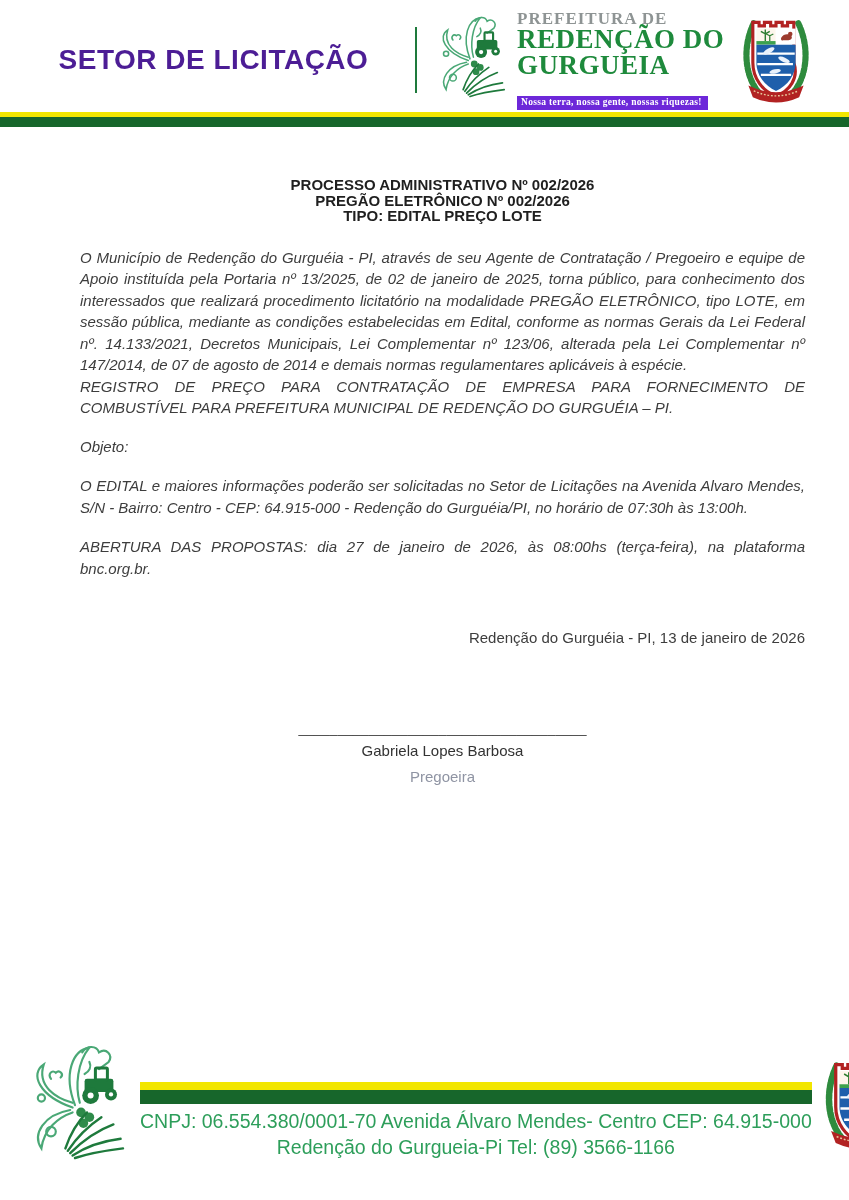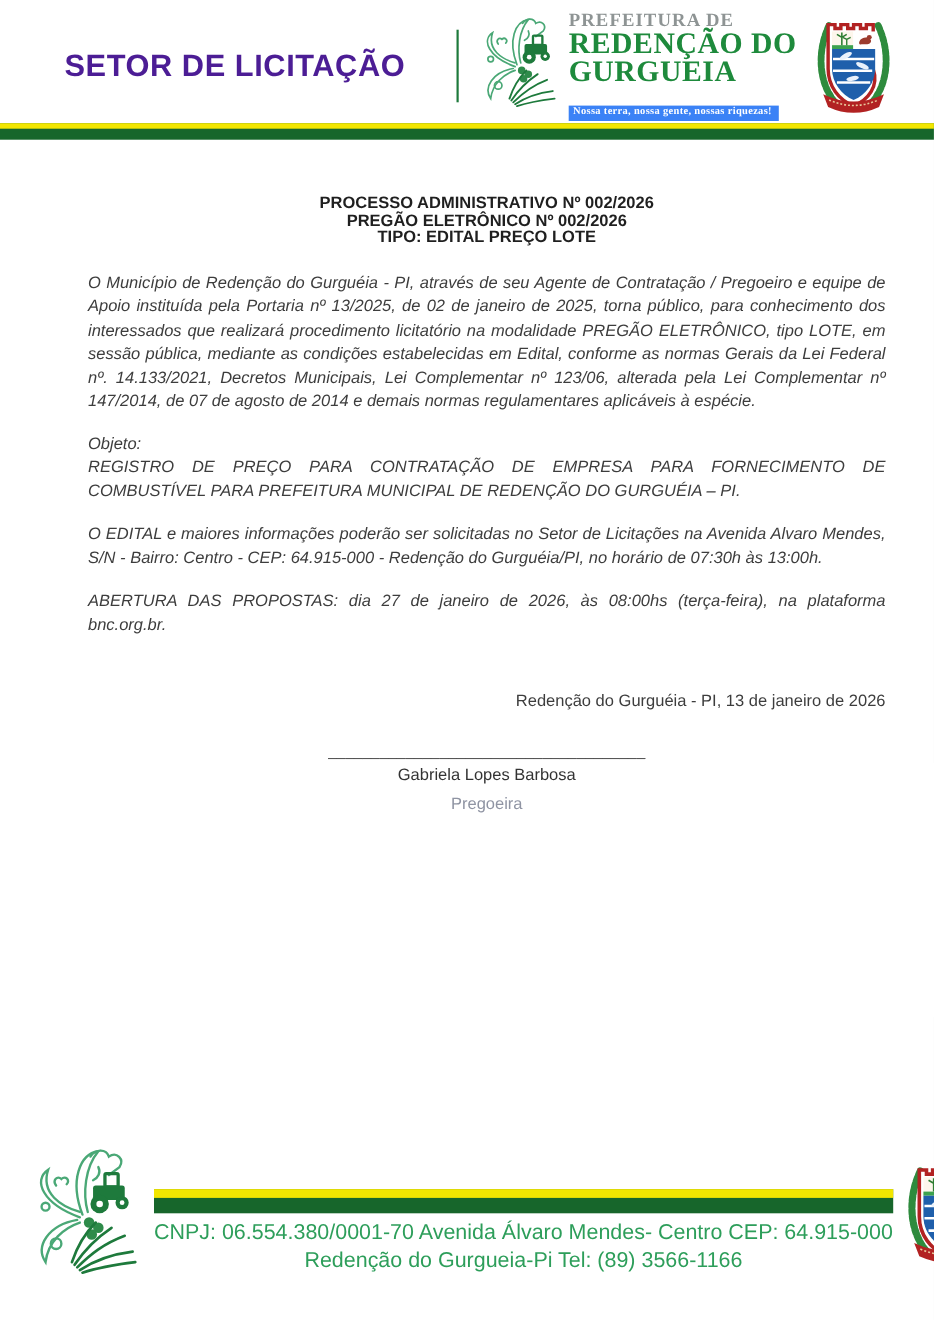--- a/index.html
+++ b/index.html
@@ -49,21 +49,21 @@
   .brand-name {
     font-size: 27px;
     font-weight: bold;
     color: #1e8a3c;
     letter-spacing: 0.5px;
     line-height: 0.95;
   }
   .brand-tagline {
     display: inline-block;
     margin-top: 18px;
-    background: #3b82f6;
+    background: #6d28d9;
     color: #ffffff;
     font-size: 9.5px;
     font-weight: bold;
     padding: 2px 6px 2px 4px;
     letter-spacing: 0.3px;
     white-space: nowrap;
   }
   .header-spacer { flex: 1; }
   .coat { flex: none; margin-right: 14px; }
 
@@ -91,21 +91,21 @@
     font-style: italic;
   }
   .para.first { margin-top: 23px; }
   .tight { margin-top: 0; }
   .date-line {
     margin-top: 48px;
     text-align: right;
     line-height: 21.5px;
   }
   .signature {
-    margin-top: 24px;
+    margin-top: 70px;
     text-align: center;
     line-height: 1.4;
   }
   .signature .sig-rule { color: #4a4a4a; letter-spacing: 0; font-size: 14px; }
   .signature .sig-name { color: #333333; font-size: 15px; margin-top: 2px; }
   .signature .sig-role { color: #8f94a3; font-size: 15px; margin-top: 5px; }
 
   
   .footer {
     position: absolute;
@@ -223,22 +223,22 @@
 
   <div class="content">
     <div class="doc-title">
       <div>PROCESSO ADMINISTRATIVO Nº 002/2026</div>
       <div>PREGÃO ELETRÔNICO Nº 002/2026</div>
       <div>TIPO: EDITAL PREÇO LOTE</div>
     </div>
 
     <p class="para first">O Município de Redenção do Gurguéia - PI, através de seu Agente de Contratação / Pregoeiro e equipe de Apoio instituída pela Portaria nº 13/2025, de 02 de janeiro de 2025, torna público, para conhecimento dos interessados que realizará procedimento licitatório na modalidade PREGÃO ELETRÔNICO, tipo LOTE, em sessão pública, mediante as condições estabelecidas em Edital, conforme as normas Gerais da Lei Federal nº. 14.133/2021, Decretos Municipais, Lei Complementar nº 123/06, alterada pela Lei Complementar nº 147/2014, de 07 de agosto de 2014 e demais normas regulamentares aplicáveis à espécie.</p>
 
+    <p class="para tight">REGISTRO DE PREÇO PARA CONTRATAÇÃO DE EMPRESA PARA FORNECIMENTO DE COMBUSTÍVEL PARA PREFEITURA MUNICIPAL DE REDENÇÃO DO GURGUÉIA – PI.</p>
     <p class="para" style="margin-top:17px">Objeto:</p>
-    <p class="para tight">REGISTRO DE PREÇO PARA CONTRATAÇÃO DE EMPRESA PARA FORNECIMENTO DE COMBUSTÍVEL PARA PREFEITURA MUNICIPAL DE REDENÇÃO DO GURGUÉIA – PI.</p>
 
     <p class="para">O EDITAL e maiores informações poderão ser solicitadas no Setor de Licitações na Avenida Alvaro Mendes, S/N - Bairro: Centro - CEP: 64.915-000 - Redenção do Gurguéia/PI, no horário de 07:30h às 13:00h.</p>
 
     <p class="para">ABERTURA DAS PROPOSTAS: dia 27 de janeiro de 2026, às 08:00hs (terça-feira), na plataforma bnc.org.br.</p>
 
     <div class="date-line">Redenção do Gurguéia - PI, 13 de janeiro de 2026</div>
 
     <div class="signature">
       <div class="sig-rule">_____________________________________</div>
       <div class="sig-name">Gabriela Lopes Barbosa</div>

